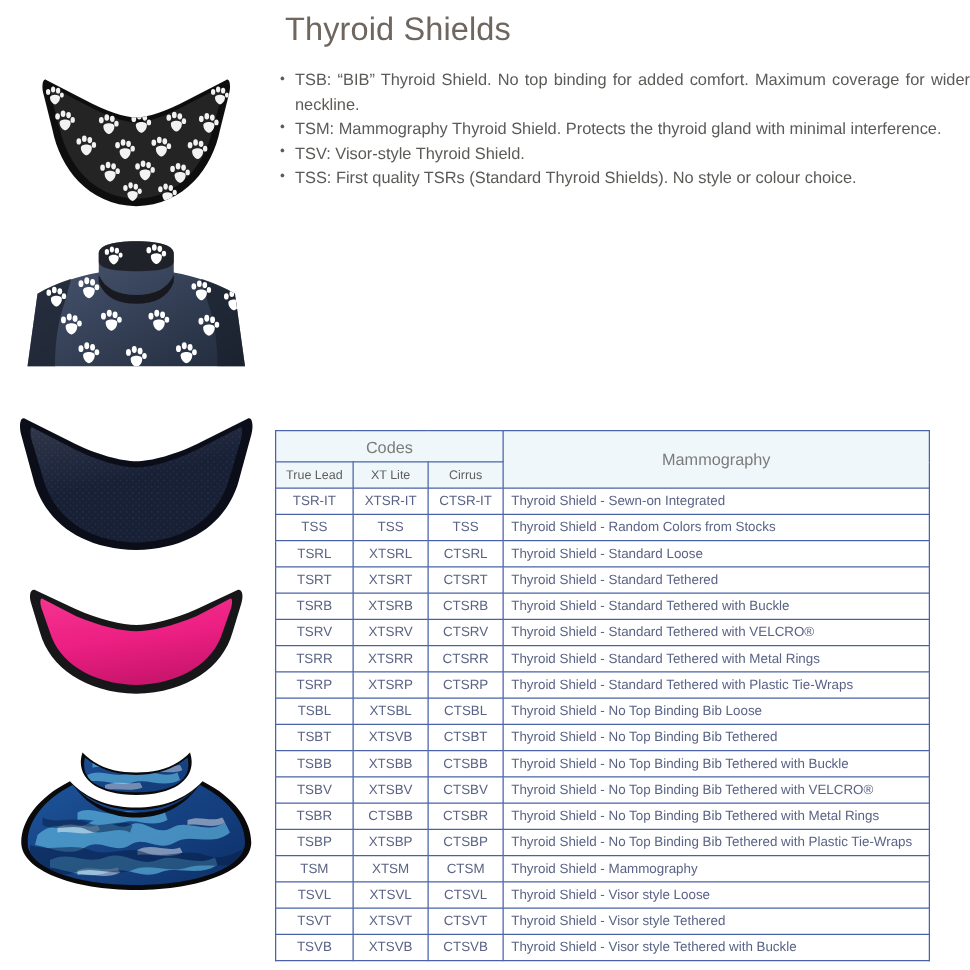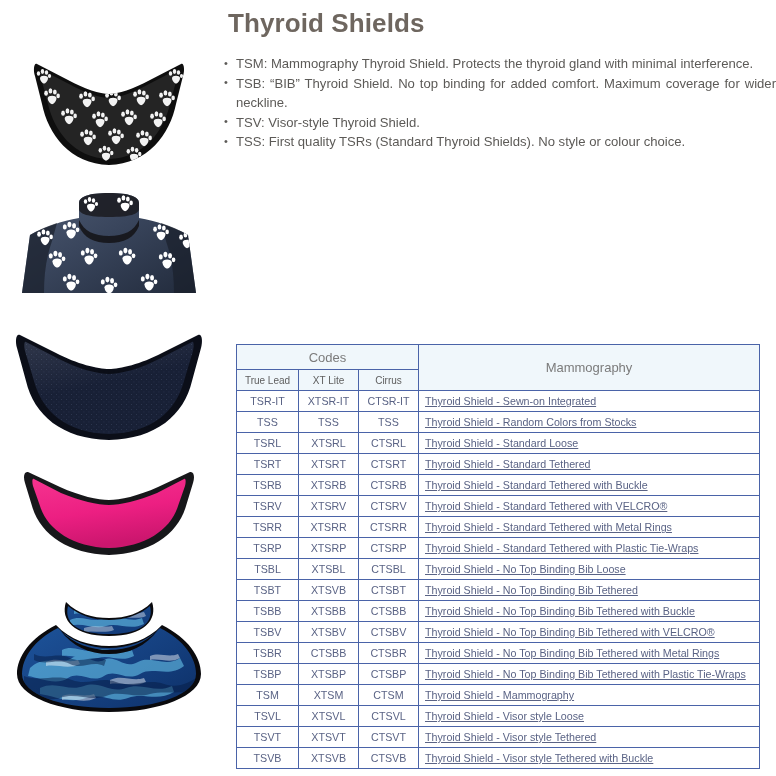--- a/index.html
+++ b/index.html
@@ -19,21 +19,21 @@
   .shot { position: absolute; left: 0; width: 218px; }
   .shot svg { display: block; width: 100%; height: 100%; }
 
   
   .content {
     position: absolute; left: 220px; top: 0; width: 556px; height: 776px;
   }
   .page-title {
     font-size: 26px;
     color: #6e665f;
-    font-weight: 700;
+    font-weight: 400;
     letter-spacing: .1px;
     margin: 6px 0 0 8px;
     line-height: 34px;
   }
   .bullets { margin: 10px 0 0 0; padding: 0; list-style: none; }
   .bullets.second { margin-top: 14px; }
   .bullets li {
     position: relative;
     color: #5c5a57;
     font-size: 13.1px;
@@ -46,21 +46,21 @@
   .bullets li.nojust { text-align: left; }
   .bullets li::before {
     content: "\2022";
     position: absolute; left: 4px; top: -0.5px;
     font-size: 11px; color: #5c5a57;
   }
 
   
   .codes-table {
     position: absolute;
-    left: 16px; top: 344px;
+    left: 0px; top: 344px;
     width: 523px;
     border-collapse: collapse;
     table-layout: fixed;
     font-size: 10.6px;
   }
   .codes-table th, .codes-table td {
     border: 1px solid #4a63a8;
     padding: 0;
     height: 21px;
     vertical-align: middle;
@@ -85,21 +85,20 @@
   .codes-table tbody td {
     color: #5a6385;
     text-align: center;
     font-size: 10.7px;
     background: #ffffff;
   }
   .codes-table tbody td.desc {
     text-align: left;
     padding-left: 6px;
     color: #5a6385;
-    text-decoration: underline;
   }
   .col-a { width: 62px; }
   .col-b { width: 60px; }
   .col-c { width: 60px; }
   .col-d { width: 341px; }
 </style>
 </head>
 <body>
 
 <div class="page">
@@ -471,22 +470,22 @@
   </div>
 
   <div class="content">
 
     <h1 class="page-title">Thyroid Shields</h1>
 
     <ul class="bullets" style="margin-top:14px;">
     </ul>
 
     <ul class="bullets second">
+      <li>TSB: “BIB” Thyroid Shield. No top binding for added comfort. Maximum coverage for wider neckline.</li>
       <li>TSM: Mammography Thyroid Shield. Protects the thyroid gland with minimal interference.</li>
-      <li>TSB: “BIB” Thyroid Shield. No top binding for added comfort. Maximum coverage for wider neckline.</li>
       <li class="nojust">TSV: Visor-style Thyroid Shield.</li>
       <li>TSS: First quality TSRs (Standard Thyroid Shields). No style or colour choice.</li>
     </ul>
 
     <table class="codes-table">
       <colgroup>
         <col class="col-a">
           <col class="col-b">
           <col class="col-c">
           <col class="col-d">

